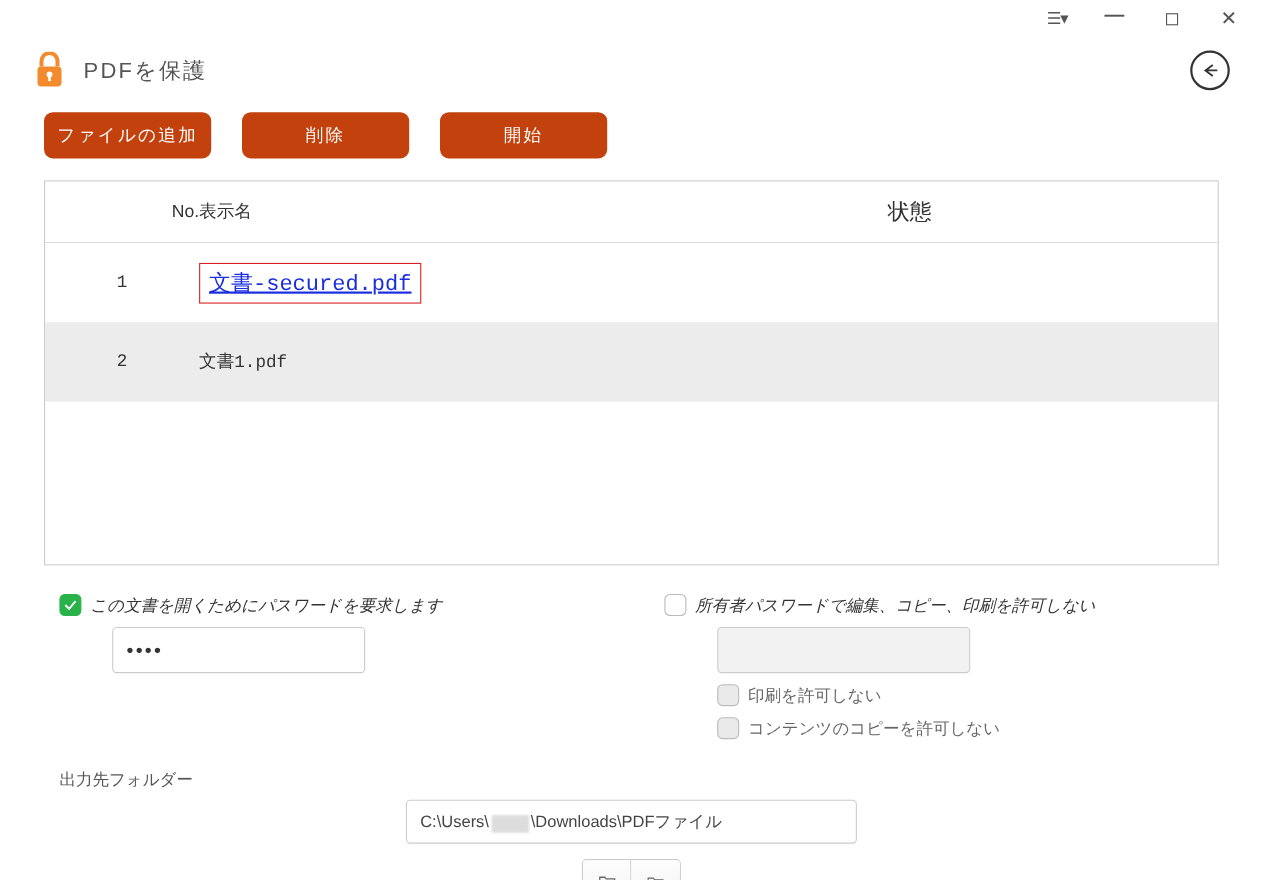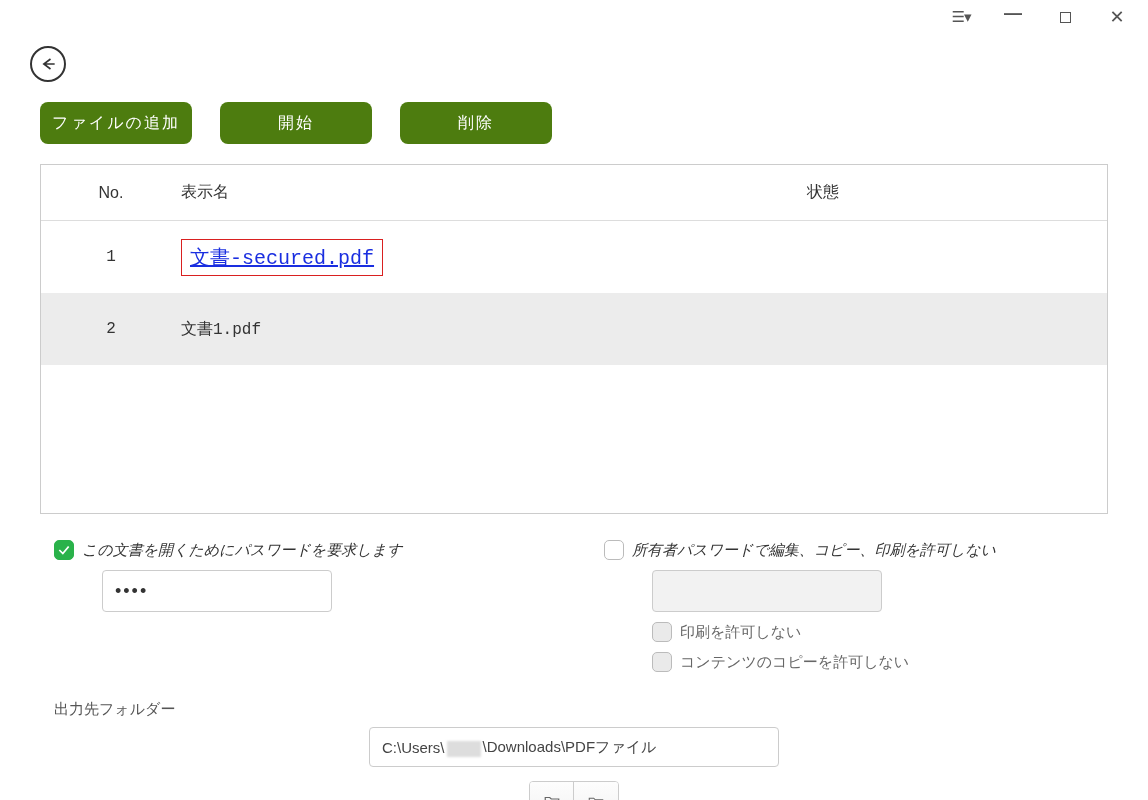--- a/index.html
+++ b/index.html
@@ -38,30 +38,30 @@
   .header-left { display: flex; align-items: center; gap: 16px; }
   .lock-icon { width: 30px; height: 34px; position: relative; }
   .header-title { font-size: 20px; color: #555; letter-spacing: 2px; }
   .back-circle {
     width: 36px; height: 36px; border: 2px solid #333; border-radius: 50%;
     display: flex; align-items: center; justify-content: center; cursor: pointer;
   }
 
   .toolbar { display: flex; gap: 28px; padding: 0 40px 20px 40px; }
   .btn {
-    background: #4d7c0f; color: #fff; border: none; border-radius: 8px;
+    background: #c2410c; color: #fff; border: none; border-radius: 8px;
     width: 152px; height: 42px; font-size: 16px; cursor: pointer;
     letter-spacing: 2px;
   }
 
   .table-wrap { margin: 0 40px; border: 1px solid #ccc; height: 350px; }
   .thead { display: flex; height: 56px; align-items: center; border-bottom: 1px solid #ddd; }
-  .th-no { width: 140px; text-align: center; font-size: 16px; color:#333; }
+  .th-no { width: 140px; text-align: right; font-size: 16px; color:#333; }
   .th-name { flex: 1; font-size: 16px; color:#333;font-family:Liberation Mono, monospace; }
-  .th-status { width: 300px; text-align: left; font-size: 16px; color:#333; }
+  .th-status { width: 300px; text-align: left; font-size: 20px; color:#333; }
   .row { display: flex; height: 72px; align-items: center; }
   .row.even { background: #ececec; }
   .cell-no { width: 140px; text-align: center; font-family: "Courier New", monospace; font-size: 16px; }
   .cell-name { flex: 1; font-family: "MS Gothic","Courier New",monospace; font-size: 16px; }
   .cell-status { width: 300px; }
   .status-link {
     color: #1a2ee0; text-decoration: underline;
     font-family: "MS Gothic","Courier New", monospace; font-size: 20px;
     cursor: pointer;
   }
@@ -114,31 +114,42 @@
 <div class="titlebar">
   <div class="tb-btn tb-menu">☰▾</div>
   <div class="tb-btn tb-min">—</div>
   <div class="tb-btn">
       <div class="tb-max"></div>
     </div>
   <div class="tb-btn tb-close">✕</div>
 </div>
 
 <div class="header">
+  <div class="header-left">
+    <span class="lock-icon">
+      <svg viewBox="0 0 24 28" width="30" height="34">
+        <path d="M6 11 V7 a6 6 0 0 1 12 0 v4" fill="none" stroke="#f38a2e" stroke-width="3"></path>
+        <rect x="3" y="11" width="18" height="15" rx="3" fill="#f38a2e"></rect>
+        <circle cx="12" cy="17" r="2.2" fill="#fff"></circle>
+        <rect x="11" y="18" width="2" height="4" fill="#fff"></rect>
+      </svg>
+    </span>
+    <span class="header-title">PDFを保護</span>
+  </div>
   <div class="back-circle">
     <svg viewBox="0 0 24 24" width="20" height="20">
         <path d="M15 6 L7 12 L15 18 M7 12 H20" fill="none" stroke="#333" stroke-width="2"></path>
       </svg>
   </div>
 </div>
 
 <div class="toolbar">
   <button class="btn">ファイルの追加</button>
+  <button class="btn">削除</button>
   <button class="btn">開始</button>
-  <button class="btn">削除</button>
 </div>
 
 <div class="table-wrap">
   <div class="thead">
     <div class="th-no">No.</div>
     <div class="th-name">表示名</div>
     <div class="th-status">状態</div>
   </div>
   <div class="row">
     <div class="cell-no">1</div>

